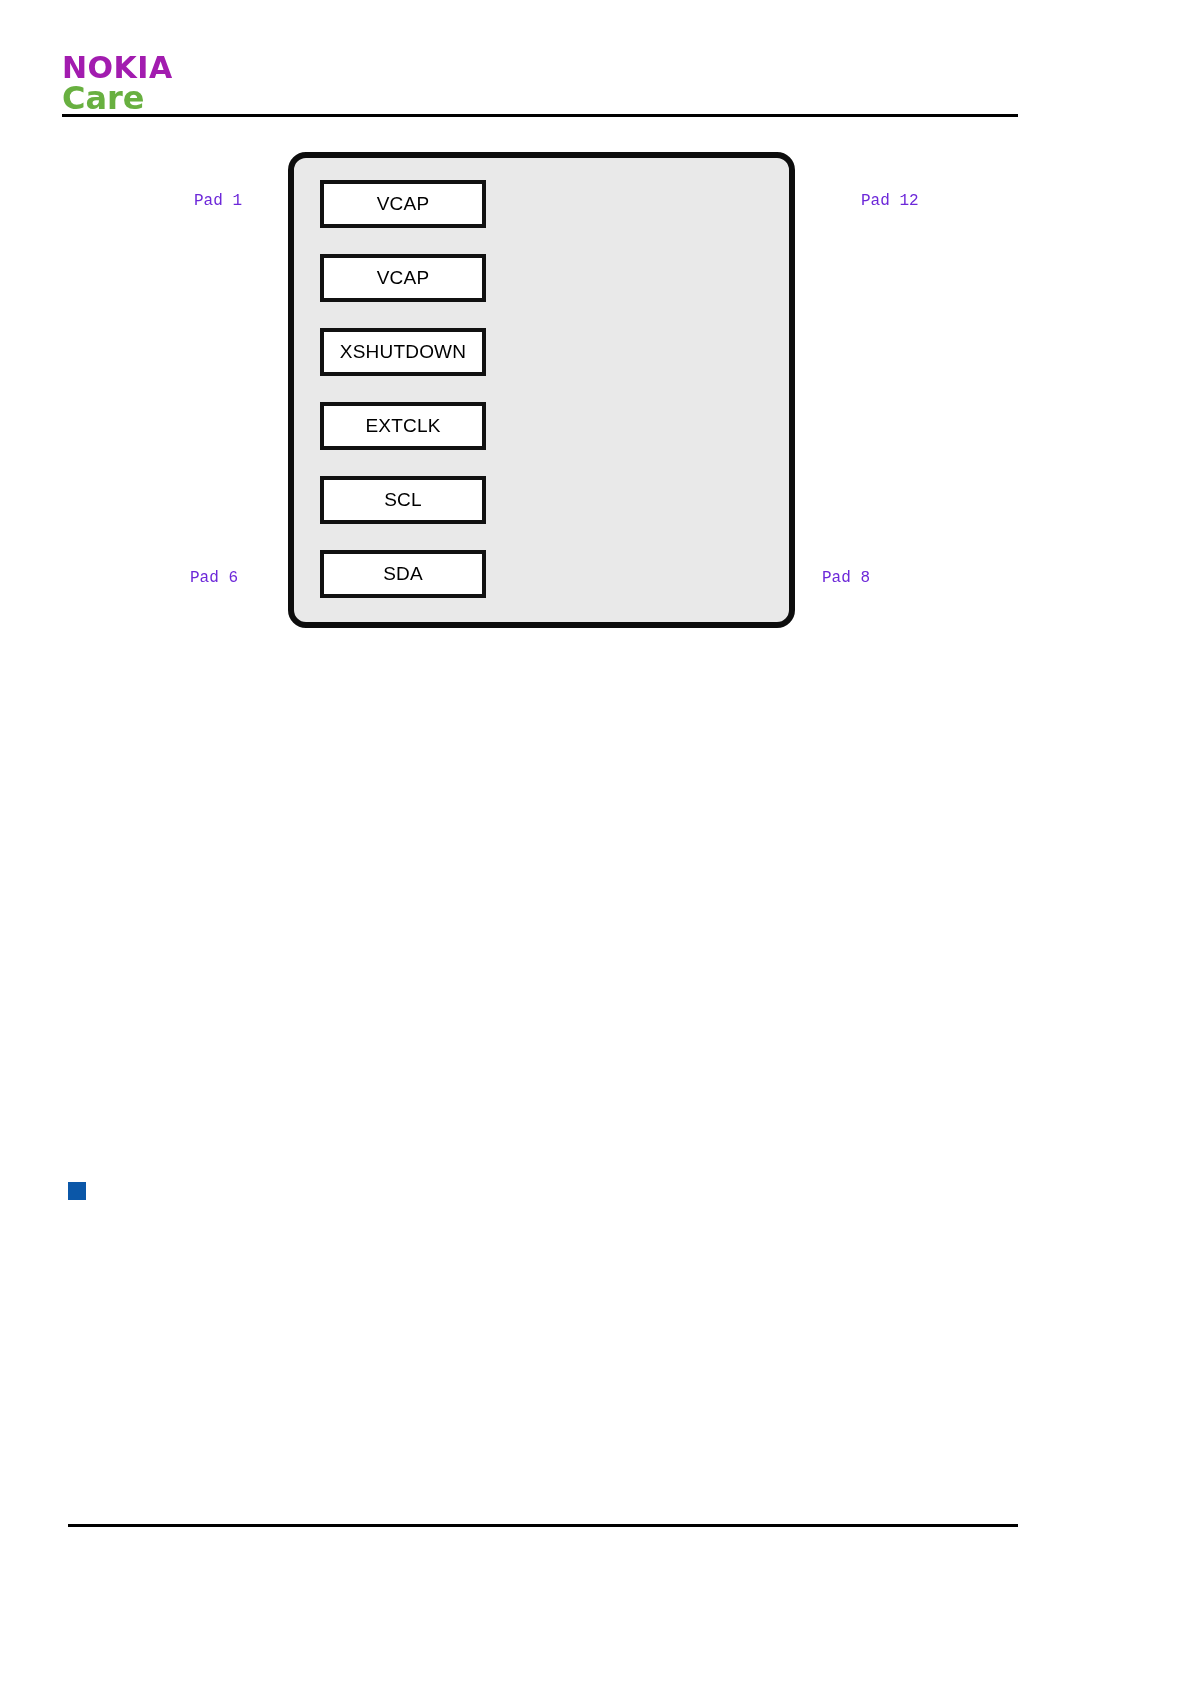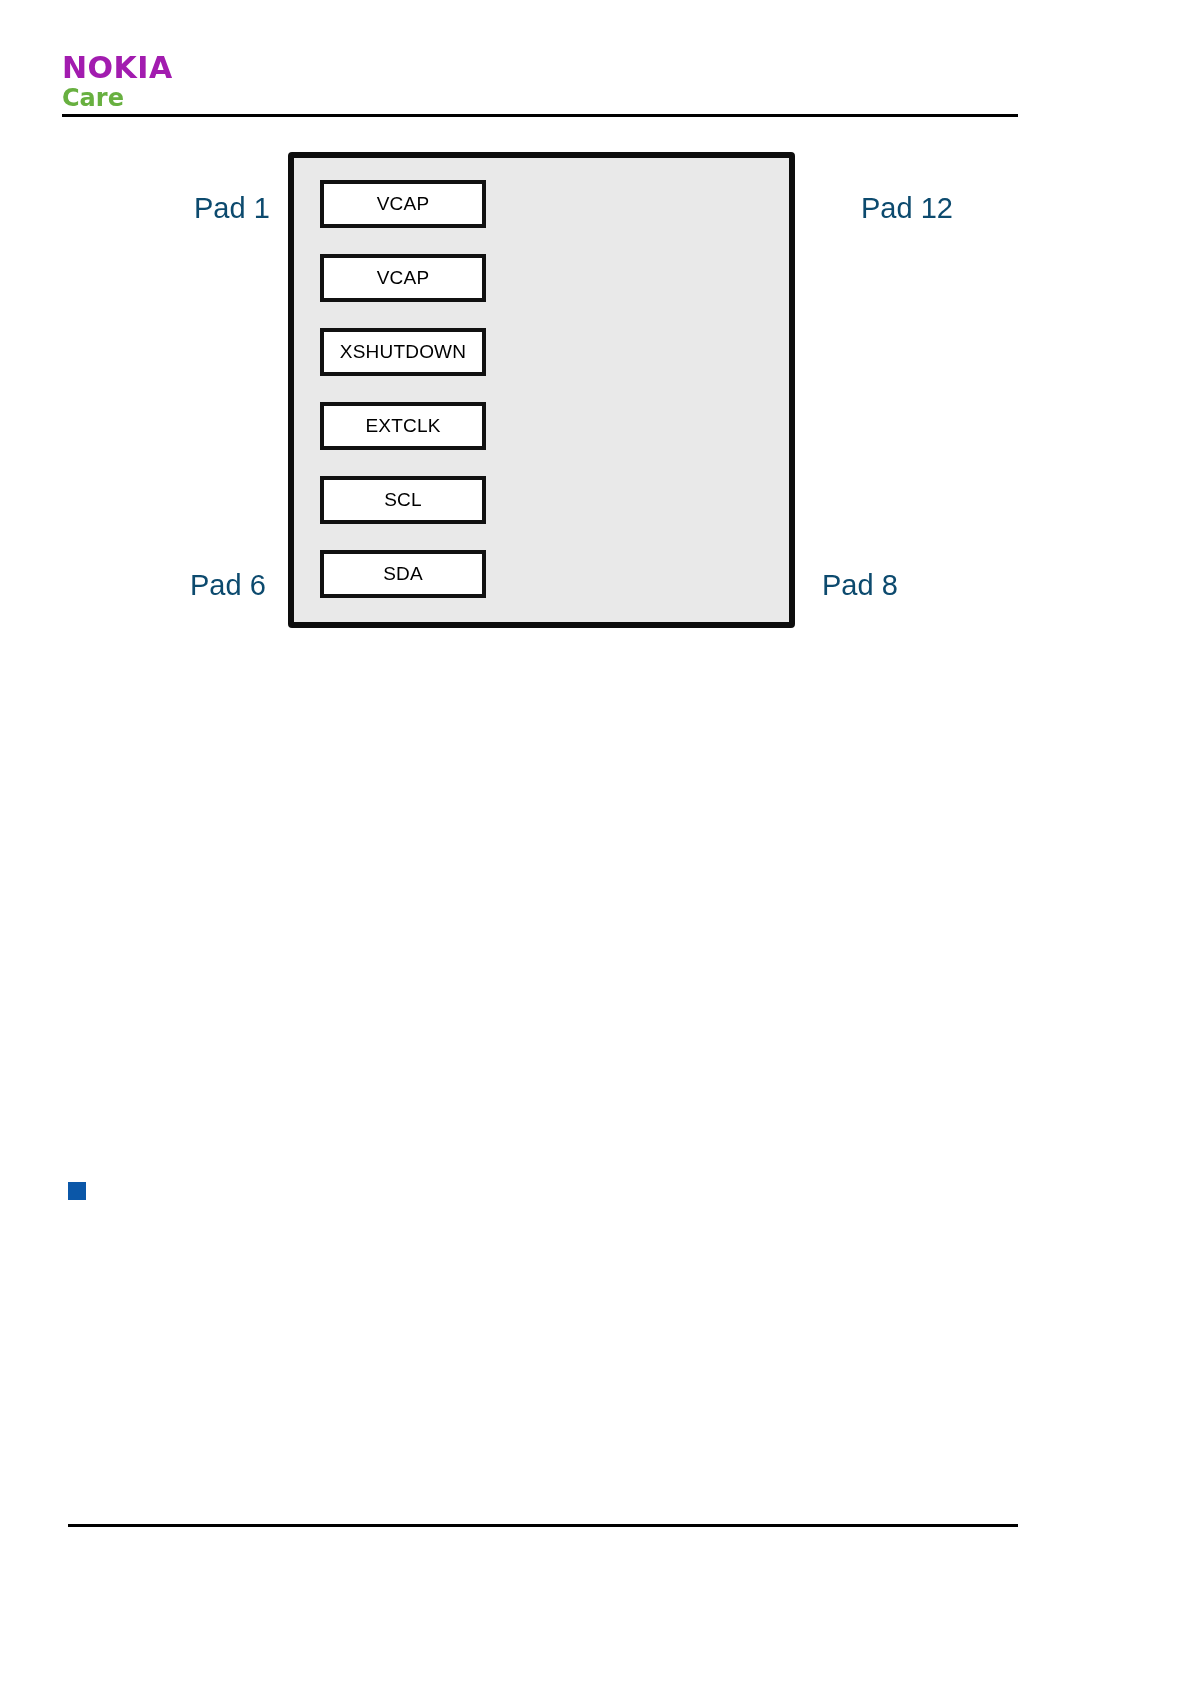--- a/index.html
+++ b/index.html
@@ -37,21 +37,21 @@
     font-weight: bold;
     font-size: 30px;
     letter-spacing: 0.5px;
     color: #a21caf;
     line-height: 32px;
   }
   #brand-care {
     display: block;
     font-family: "DejaVu Sans", sans-serif;
     font-weight: bold;
-    font-size: 24px;
+    font-size: 32px;
     letter-spacing: 0px;
     color: #68B040;
     line-height: 27px;
     margin-top: 1px;
   }
   #header-rule {
     position: absolute;
     left: 62px;
     top: 114px;
     width: 956px;
@@ -69,21 +69,21 @@
   }
   #pad-package {
     position: absolute;
     left: 98px;   
     top: 2px;     
     width: 507px;
     height: 476px;
     box-sizing: border-box;
     background: #E9E9E9;
     border: 6px solid #0d0d0d;
-    border-radius: 4px;
+    border-radius: 18px;
   }
   .pad-column {
     position: absolute;
     top: 22px;
     width: 166px;
     display: flex;
     flex-direction: column;
     gap: 26px;
   }
   #pad-column-left  { left: 26px; }
@@ -101,23 +101,23 @@
   .pad-box-label {
     font-family: "Liberation Sans", sans-serif;
     font-size: 19px;
     letter-spacing: 0.2px;
     color: #000000;
     white-space: nowrap;
   }
 
   .pad-marker {
     position: absolute;
-    font-family: Liberation Sans, sans-serif;
-    font-size: 29px;
-    color: #0c4a6e;
+    font-family: Liberation Mono, monospace;
+    font-size: 16px;
+    color: #6d28d9;
     white-space: nowrap;
   }
   #pad-marker-1  { left: 4px;   top: 42px; }
   #pad-marker-12 { left: 628px; top: 42px; margin-left: 43px; }
   #pad-marker-6  { left: 0px;   top: 419px; }
   #pad-marker-7  { left: 632px; top: 419px; }
 
   
   #body-bullet {
     position: absolute;

